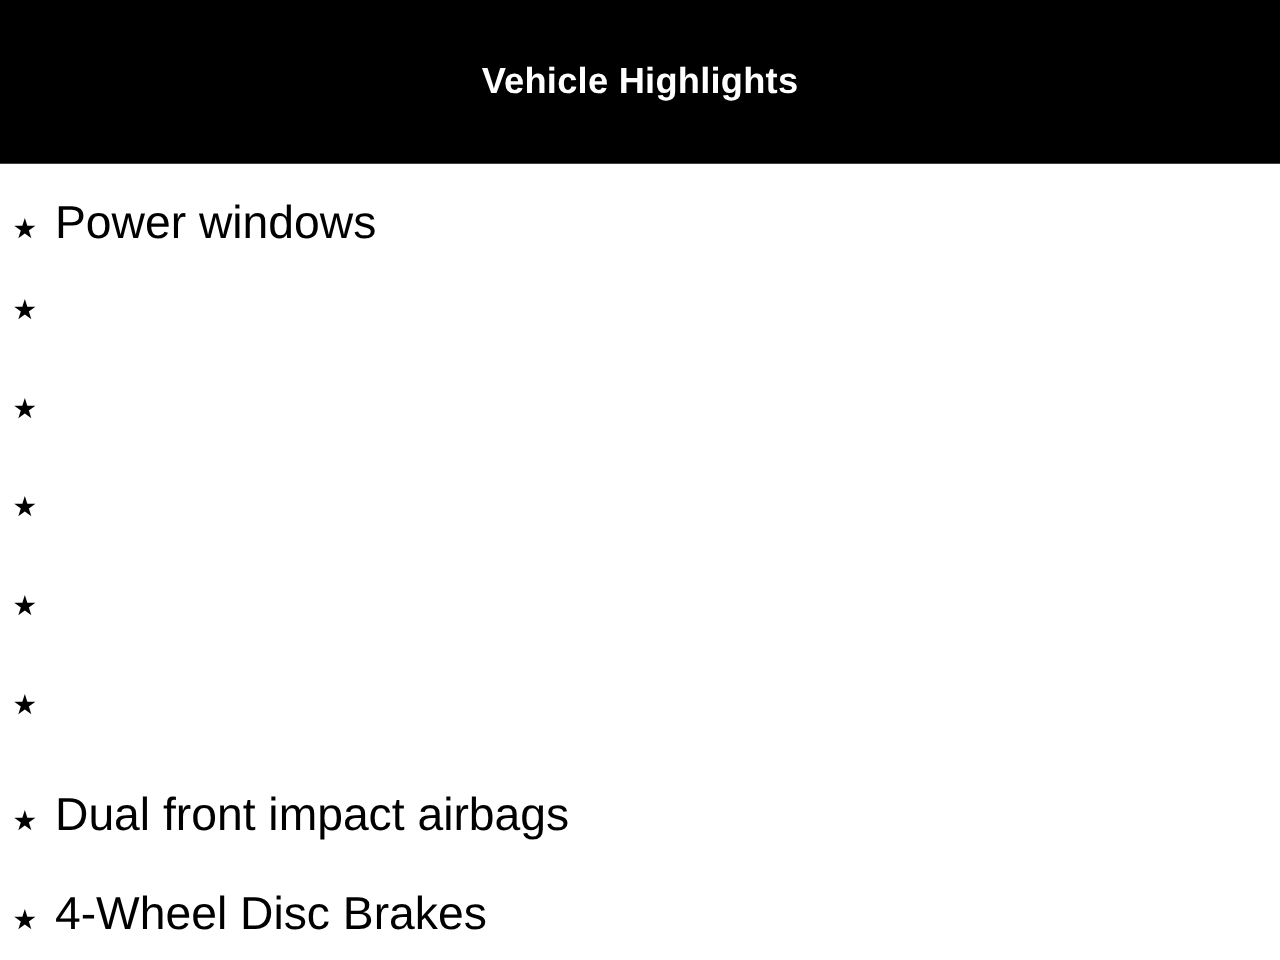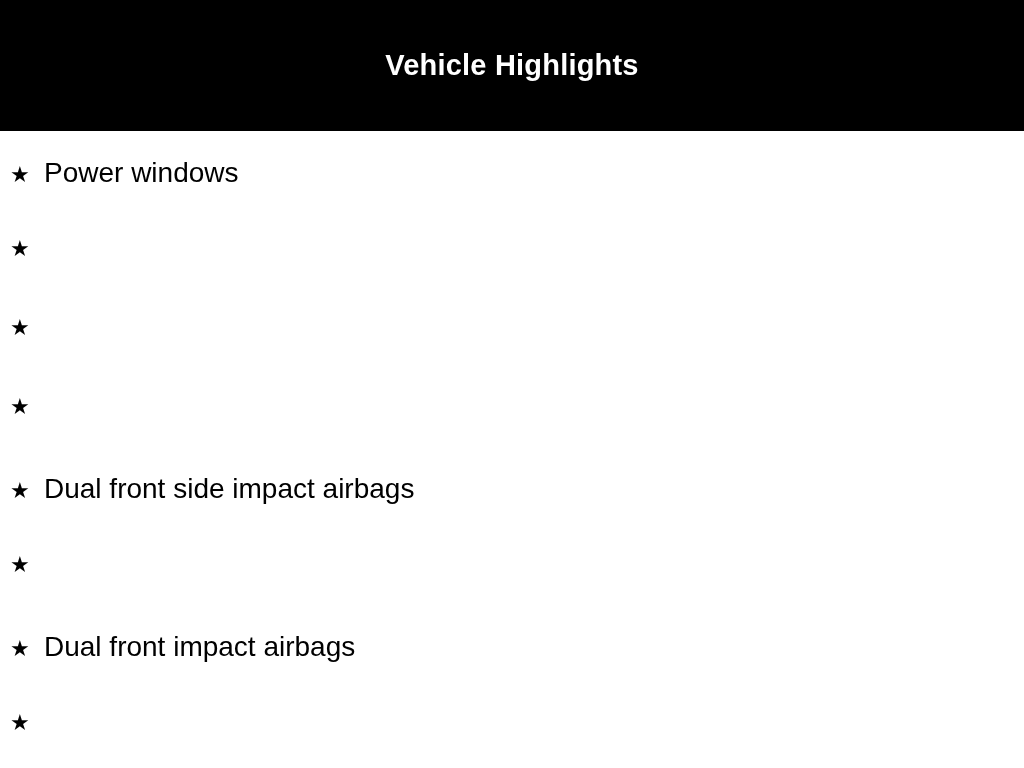--- a/index.html
+++ b/index.html
@@ -63,21 +63,21 @@
     flex: 0 0 34px;
     color: #000000;
     font-family: "DejaVu Sans", sans-serif;
     font-size: 22px;
     line-height: 1;
     text-align: left;
   }
   .highlight-label {
     color: #000000;
     font-family: "Liberation Sans", sans-serif;
-    font-size: 28px;
+    font-size: 37px;
     font-weight: normal;
     line-height: 1;
     white-space: nowrap;
   }
   .highlight-item:first-child {
     padding-top: 28px;
     height: 107px;
   }
 </style>
 </head>
@@ -103,31 +103,31 @@
     <li class="highlight-item">
       <span class="star-icon">★</span>
     </li>
 
     <li class="highlight-item">
       <span class="star-icon">★</span>
     </li>
 
     <li class="highlight-item">
       <span class="star-icon">★</span>
-      <span class="highlight-label">Dual front side impact airbags</span>
     </li>
 
     <li class="highlight-item">
       <span class="star-icon">★</span>
     </li>
 
     <li class="highlight-item">
       <span class="star-icon">★</span>
       <span class="highlight-label">Dual front impact airbags</span>
     </li>
 
     <li class="highlight-item">
       <span class="star-icon">★</span>
+      <span class="highlight-label">4-Wheel Disc Brakes</span>
     </li>
 
   </ul>
 
 </div>
 
 </body></html>

